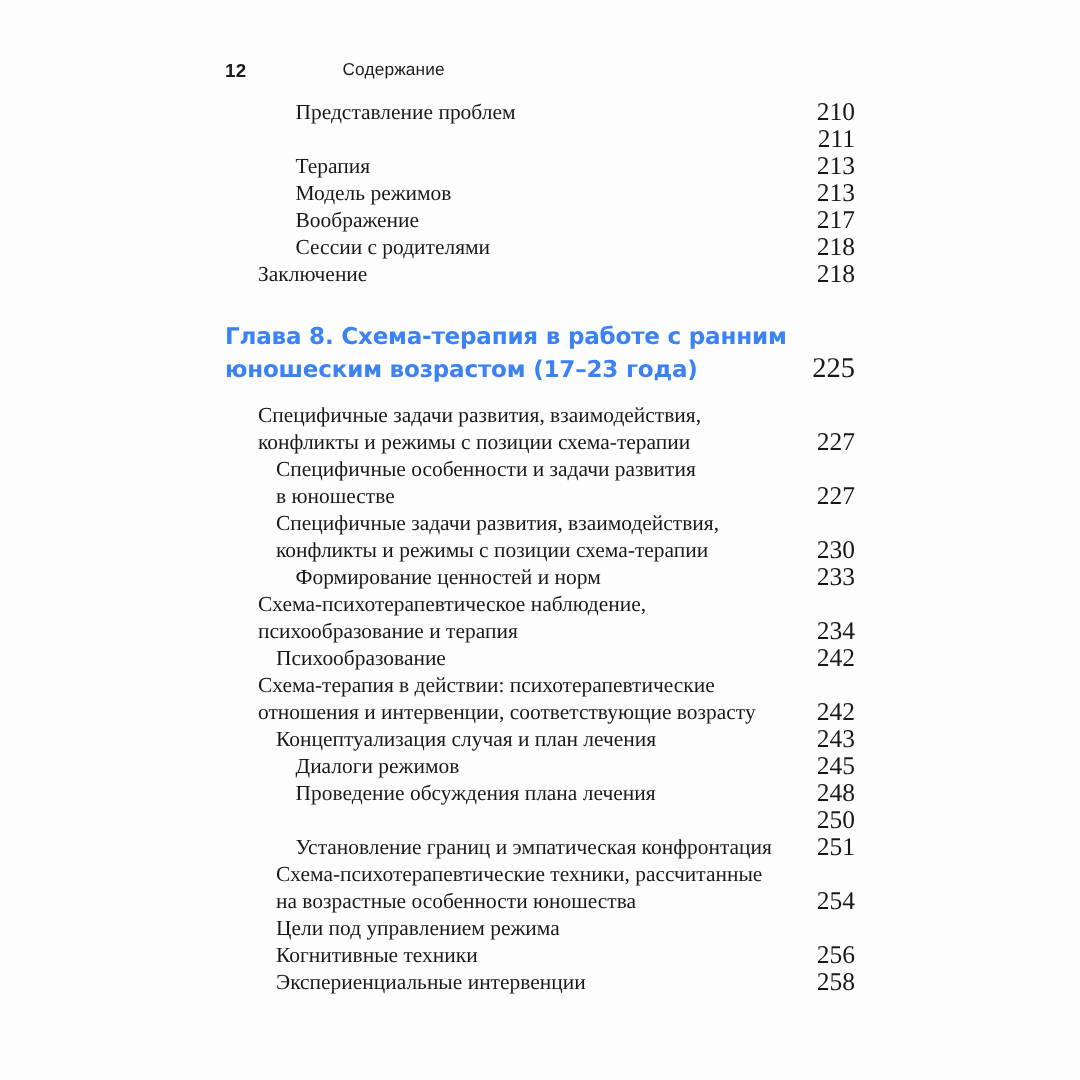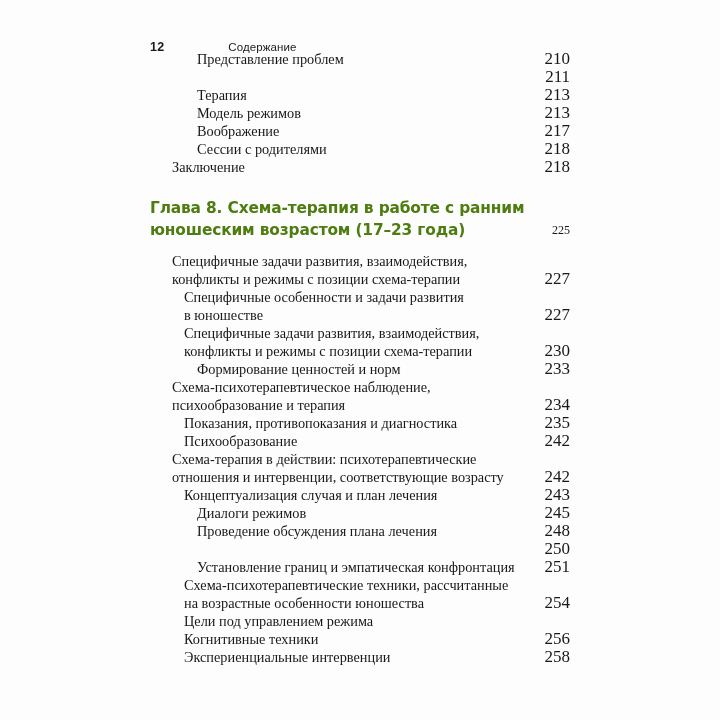--- a/index.html
+++ b/index.html
@@ -43,21 +43,21 @@
     font-size: 11.5px;
     font-weight: normal;
     margin-left: 21px;
     letter-spacing: 0.1px;
   }
 
   
   .toc {
     position: absolute;
     left: 0;
-    top: 50px;
+    top: 66px;
     width: 660px;
   }
 
   .entry {
     position: relative;
     width: 720px;
     height: 18px;
   }
   .entry .label {
     position: absolute;
@@ -95,30 +95,30 @@
   .chapter .chap-text {
     position: absolute;
     left: 150px;
     top: 0;
     font-family: "DejaVu Sans", "Liberation Sans", sans-serif;
     font-weight: bold;
     font-size: 15.4px;
     line-height: 22px;
     letter-spacing: -0.15px;
     white-space: nowrap;
-    color: #4d7c0f;
+    color: #3b82f6;
   }
   .chapter .folio {
     position: absolute;
     top: 0;
     left: 0;
     width: 570px;
     text-align: right;
     font-family: "Liberation Serif", "DejaVu Serif", serif;
-    font-size: 12px;
+    font-size: 19px;
     line-height: 22px;
     color: #181818;
   }
 
   .gap-before-chapter { height: 21px; }
   .gap-after-chapter  { height: 11px; }
 </style>
 </head>
 <body>
 
@@ -201,24 +201,20 @@
           <span class="folio">233</span>
         </div>
         <div class="entry lv1 cont">
           <span class="label">Схема-психотерапевтическое наблюдение,</span>
         </div>
         <div class="entry lv1">
           <span class="label">психообразование и терапия</span>
           <span class="folio">234</span>
         </div>
         <div class="entry lv2">
-          <span class="label">Показания, противопоказания и диагностика</span>
-          <span class="folio">235</span>
-        </div>
-        <div class="entry lv2">
           <span class="label">Психообразование</span>
           <span class="folio">242</span>
         </div>
         <div class="entry lv1 cont">
           <span class="label">Схема-терапия в действии: психотерапевтические</span>
         </div>
         <div class="entry lv1">
           <span class="label">отношения и интервенции, соответствующие возрасту</span>
           <span class="folio">242</span>
         </div>

